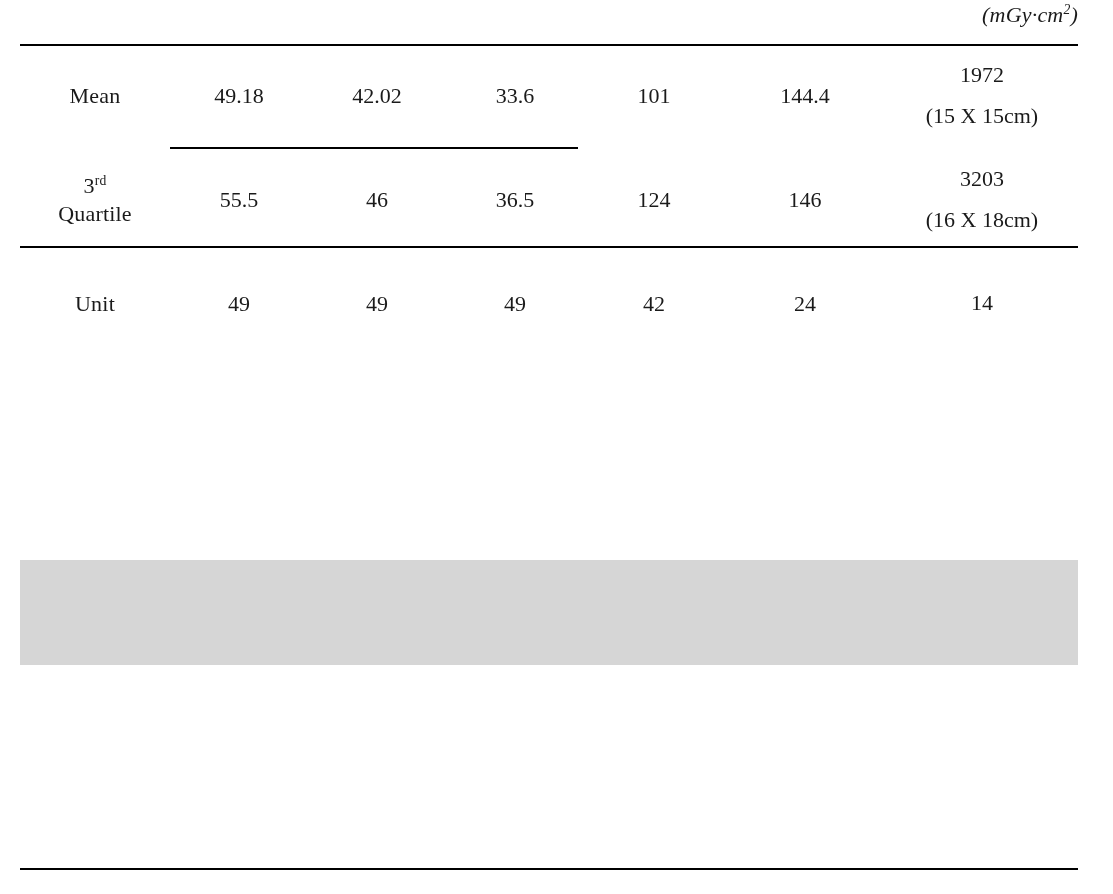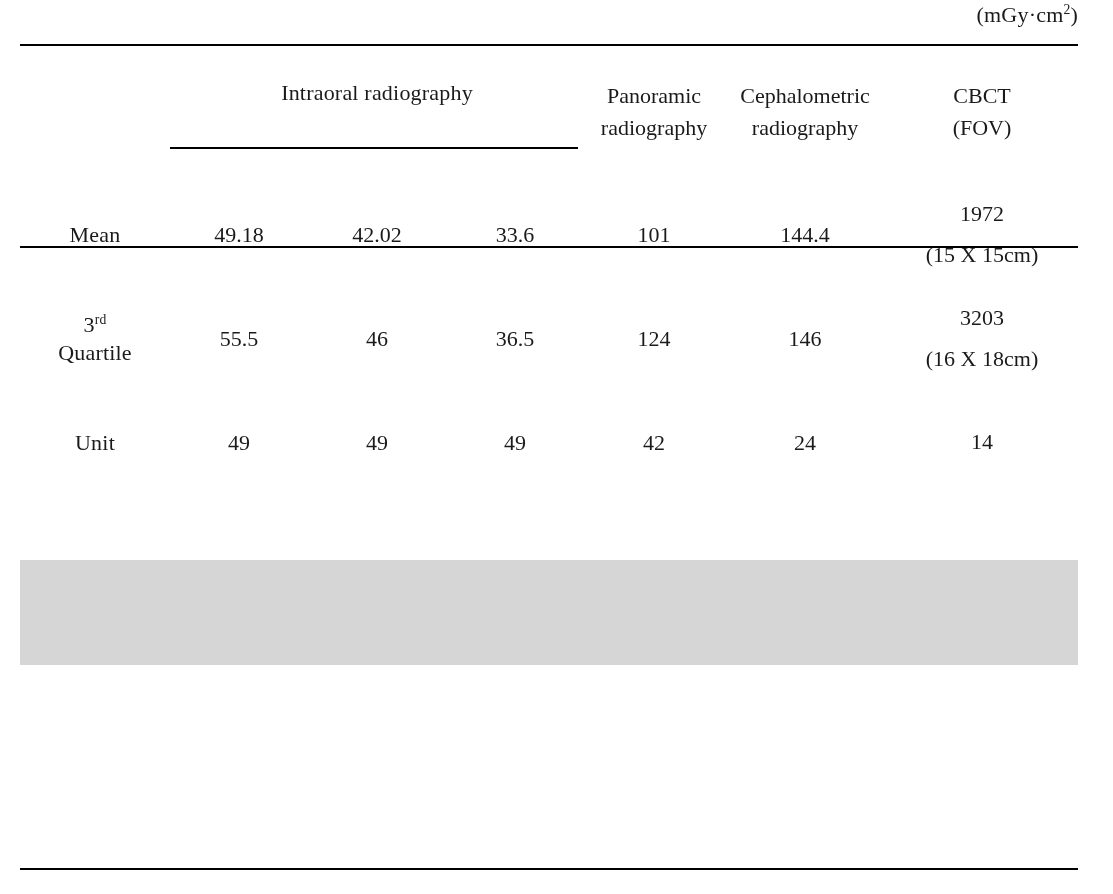--- a/index.html
+++ b/index.html
@@ -26,20 +26,21 @@
   
   .unit-caption {
     position: absolute;
     top: 2px;
     left: 0;
     width: 1078px;
     text-align: right;
     font-size: 22px;
     letter-spacing: 0.2px;
     white-space: nowrap;
+    font-style: italic;
   }
   .unit-caption sup {
     font-size: 0.62em;
     vertical-align: super;
     line-height: 0;
   }
 
   
   .rule {
     position: absolute;
@@ -122,38 +123,20 @@
     <colgroup>
       <col class="c-label">
         <col class="c-molar">
         <col class="c-premolar">
         <col class="c-incisor">
       <col class="c-pano">
         <col class="c-ceph">
         <col class="c-cbct">
     </colgroup>
     <thead>
-      <tr class="hdr-group">
-        <td></td>
-        <td colspan="3">
-          <span class="group-title">Intraoral radiography</span>
-        </td>
-        <td>
-          <span class="stack-line">Panoramic</span>
-          <span class="stack-line">radiography</span>
-        </td>
-        <td>
-          <span class="stack-line">Cephalometric</span>
-          <span class="stack-line">radiography</span>
-        </td>
-        <td>
-          <span class="stack-line">CBCT</span>
-          <span class="stack-line">(FOV)</span>
-        </td>
-      </tr>
     </thead>
     <tbody>
 
 
 
       <tr class="body-row">
         <td class="row-label">Mean</td>
         <td>49.18</td>
         <td>42.02</td>
         <td>33.6</td>

